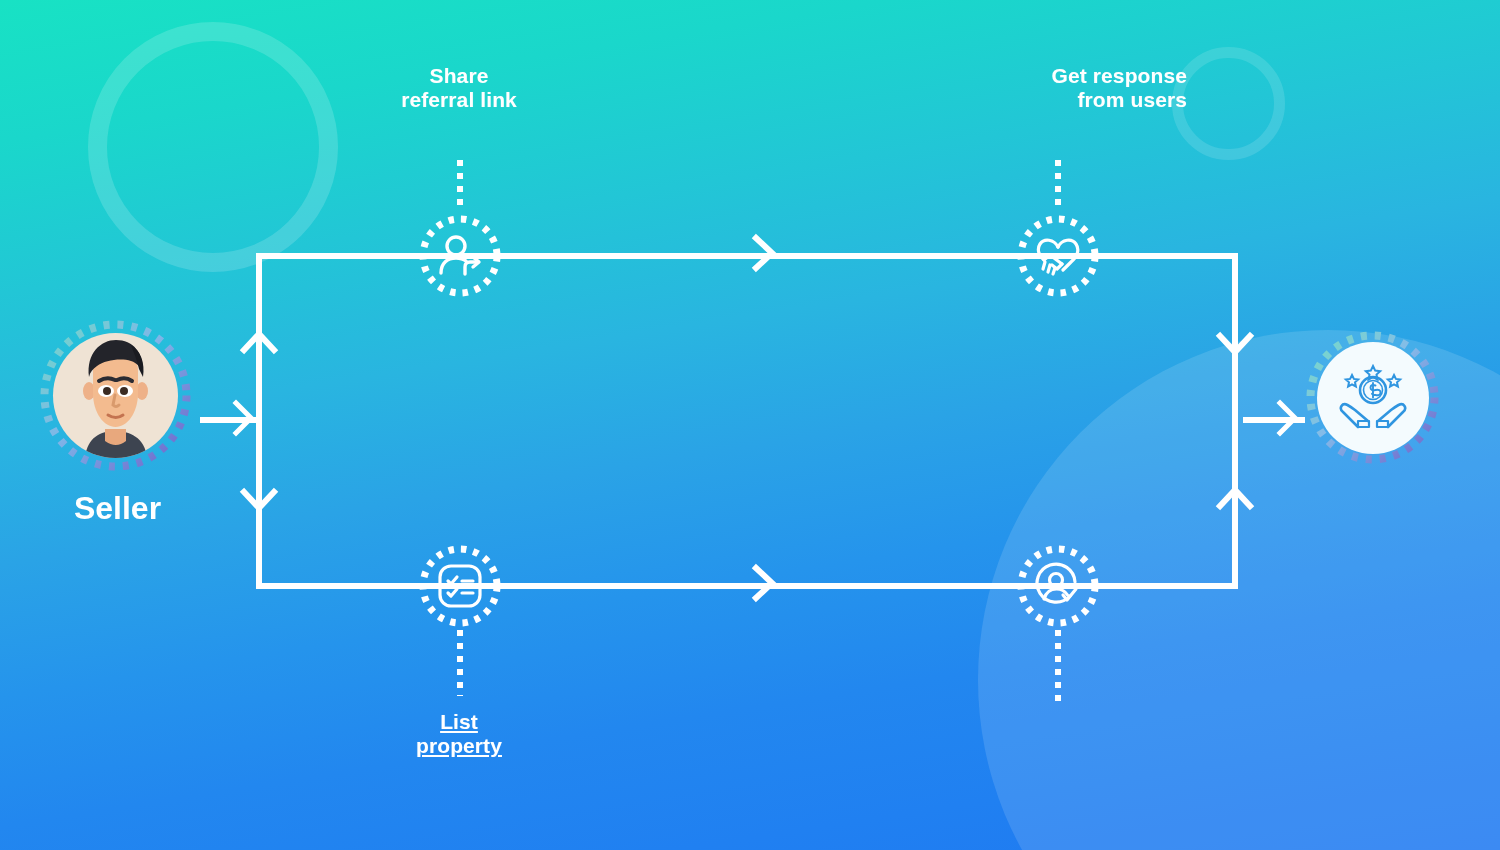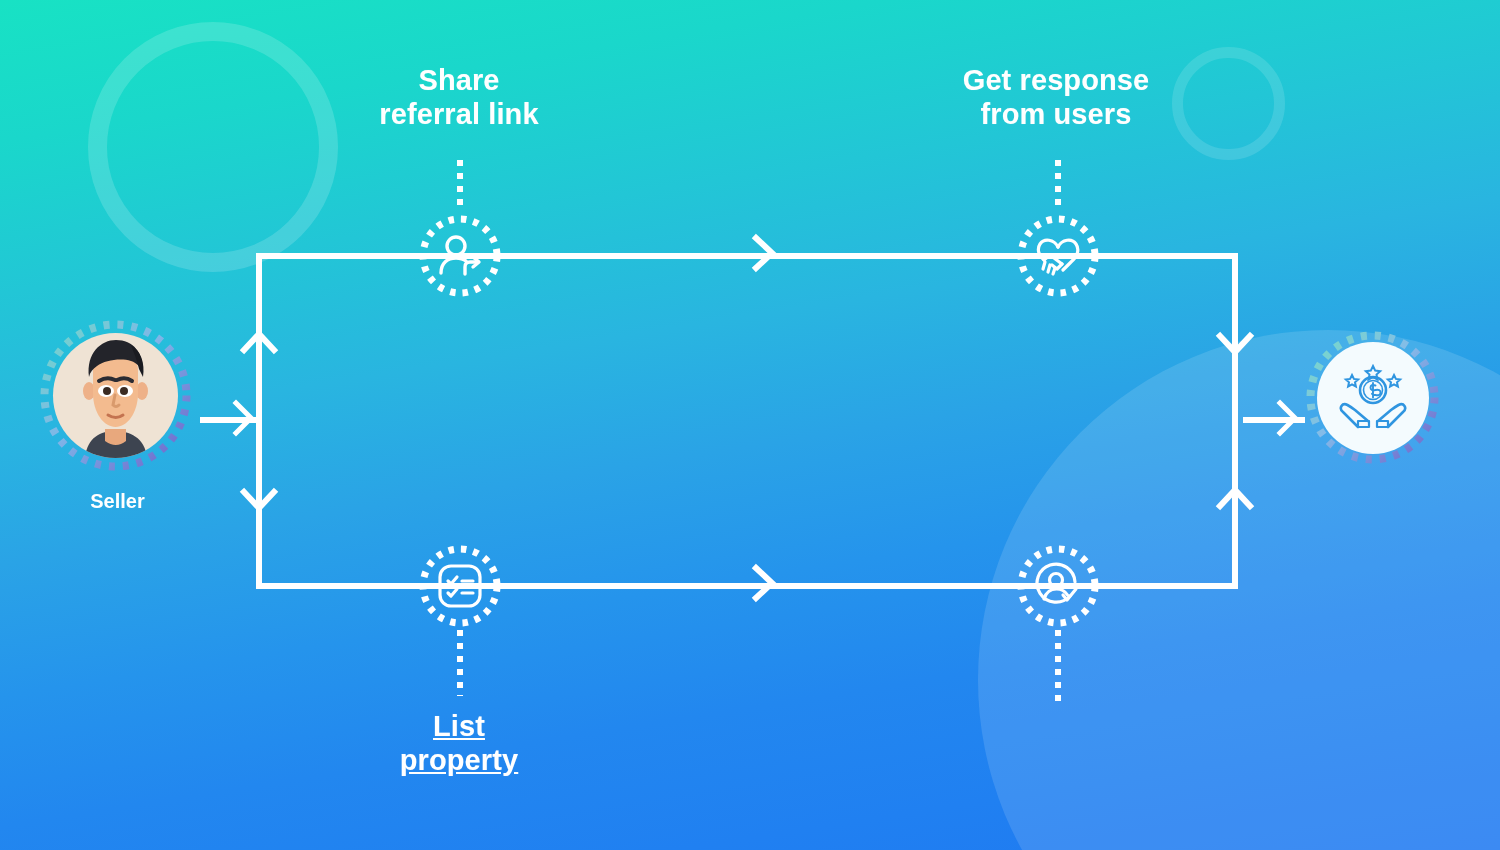--- a/index.html
+++ b/index.html
@@ -31,32 +31,32 @@
   }
   .dash-ring{
     position:absolute;left:0;top:0;width:84px;height:84px;
   }
   .icon-art{position:absolute;left:50%;top:50%;transform:translate(-50%,-50%);}
   
   .label{
     position:absolute;color:#ffffff;text-align:center;
     font-weight:bold;letter-spacing:.1px;line-height:1.16;
     text-shadow:0 0 1px rgba(255,255,255,.25);
-    font-size:29px;
+    font-size:21px;
     white-space:pre-line;
   }
   .dotted{position:absolute;}
   
   .avatar-wrap{position:absolute;left:38px;top:318px;width:155px;height:155px;}
   .avatar-ring{position:absolute;left:0;top:0;width:155px;height:155px;}
   .avatar-photo{
     position:absolute;left:15px;top:15px;width:125px;height:125px;border-radius:50%;
     background:#efe3d4;overflow:hidden;
   }
-  .seller-label{position:absolute;left:0;top:490px;width:235px;text-align:center;font-size:20px;font-weight:bold;color:#fff;}
+  .seller-label{position:absolute;left:0;top:490px;width:235px;text-align:center;font-size:32px;font-weight:bold;color:#fff;}
   
   .reward-fill{
     position:absolute;left:50%;top:50%;transform:translate(-50%,-50%);
     width:112px;height:112px;border-radius:50%;background:#f4fbfe;
   }
 </style>
 </head>
 <body>
 
 <div id="stage">
@@ -186,21 +186,21 @@
     <svg class="icon-art" width="52" height="50" viewBox="0 0 52 50">
       <path d="M26 16 C22 8 12 7 8 13 C4.5 18.5 7 25 12 29" fill="none" stroke="#ffffff" stroke-width="3.2" stroke-linecap="round"></path>
       <path d="M26 16 C30 8 40 7 44 13 C48 19 45 26 39 31 L31 39" fill="none" stroke="#ffffff" stroke-width="3.2" stroke-linecap="round"></path>
       <path d="M12 29 L18 24 L30 33" fill="none" stroke="#ffffff" stroke-width="3.2" stroke-linecap="round" stroke-linejoin="round"></path>
       <path d="M30 33 L25 38 L20 34" fill="none" stroke="#ffffff" stroke-width="3.2" stroke-linecap="round" stroke-linejoin="round"></path>
       <path d="M13 31 L11 38" stroke="#ffffff" stroke-width="3.2" stroke-linecap="round"></path>
       <path d="M18 34 L16 41" stroke="#ffffff" stroke-width="3.2" stroke-linecap="round"></path>
       <path d="M23 37 L21 43" stroke="#ffffff" stroke-width="3.2" stroke-linecap="round"></path>
     </svg>
   </div>
-  <div class="label" style="left:925px;top:64px;width:262px;">Get response
+  <div class="label" style="left:925px;top:64px;width:262px;text-align:right;">Get response
 from users</div>
 
   <div class="icon-circle" style="left:418px;top:544px;">
     <svg class="dash-ring" viewBox="0 0 84 84">
       <circle cx="42" cy="42" r="37" fill="none" stroke="#ffffff" stroke-width="7" stroke-dasharray="5.5 7"></circle>
     </svg>
     <svg class="icon-art" width="48" height="48" viewBox="0 0 48 48">
       <rect x="4" y="4" width="40" height="40" rx="11" fill="none" stroke="#ffffff" stroke-width="3.2"></rect>
       <path d="M12 19 L15 22 L21 15" fill="none" stroke="#ffffff" stroke-width="3.2" stroke-linecap="round" stroke-linejoin="round"></path>
       <path d="M12 31 L15 34 L21 27" fill="none" stroke="#ffffff" stroke-width="3.2" stroke-linecap="round" stroke-linejoin="round"></path>

